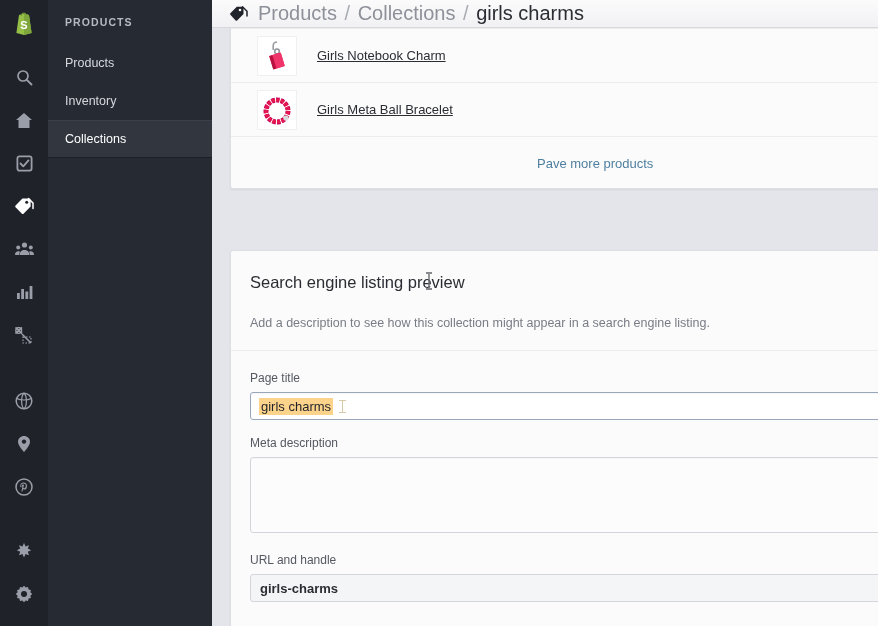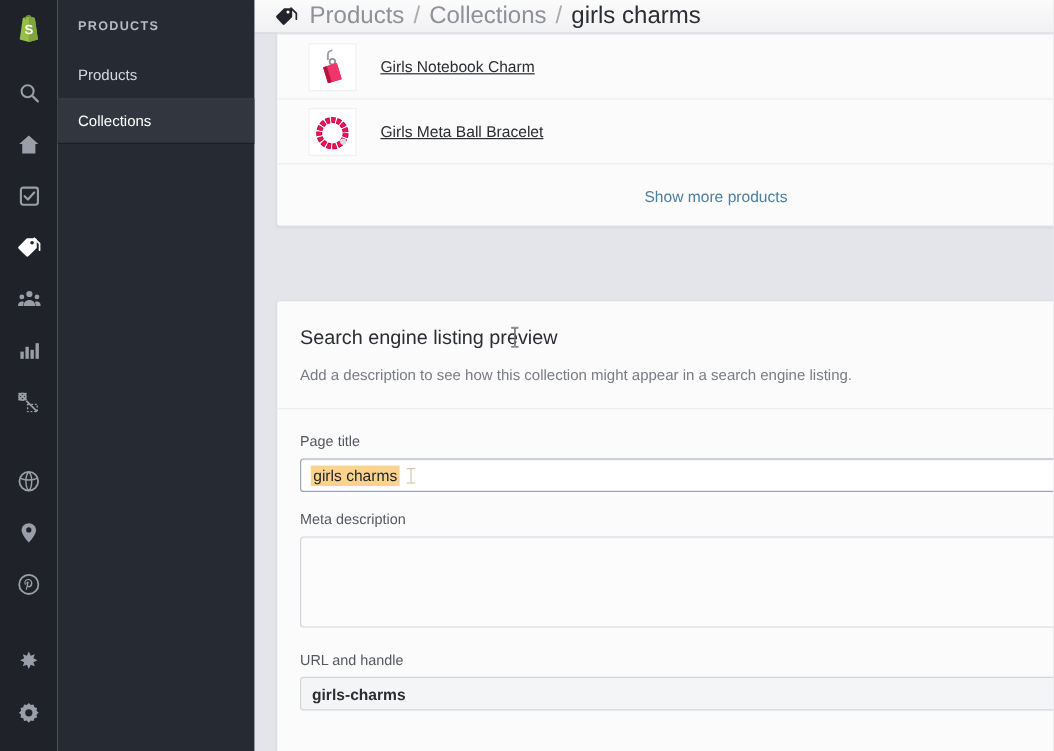--- a/index.html
+++ b/index.html
@@ -165,21 +165,21 @@
 
   
   #card-seo { top: 222px; height: 420px; }
   .seo-head {
     padding: 22px 26px 20px 19px;
     border-bottom: 1px solid #eceded;
   }
   .seo-title {
     font-size: 16.5px;
     color: #2b2d33;
-    margin-bottom: 14px;
+    margin-bottom: 24px;
     position: relative;
     display: inline-block;
   }
   .caret-over {
     position: absolute;
     left: 174px; top: -1px;
     width: 10px; height: 18px;
     pointer-events: none;
   }
   .seo-sub { font-size: 12.5px; color: #797c85; }
@@ -349,20 +349,23 @@
           <circle cx="9" cy="9" r="3" fill="#1f2229"></circle>
         </svg>
     </div>
   </div>
 
   <div class="sidebar">
     <div class="sidebar-head">PRODUCTS</div>
 
     <div class="nav-item">
         <span>Products</span>
+      </div>
+    <div class="nav-item">
+        <span>Inventory</span>
       </div>
     <div class="nav-item active">
         <span>Collections</span>
       </div>
   </div>
 
   <div class="main">
 
     <div class="topbar">
       <span class="crumb-icon">
@@ -417,21 +420,21 @@
             <svg width="34" height="34" viewBox="0 0 34 34">
               <circle cx="17" cy="18" r="11" fill="none" stroke="#c4005a" stroke-width="5" stroke-dasharray="3.4 1.2"></circle>
               <circle cx="17" cy="18" r="11" fill="none" stroke="#e8184f" stroke-width="3.2" stroke-dasharray="3.4 1.2"></circle>
               <circle cx="26" cy="25" r="2.6" fill="#d9dadd"></circle>
             </svg>
           </div>
           <div class="pname">Girls Meta Ball Bracelet</div>
         </div>
 
         <div class="showmore-row">
-          <span class="showmore">Show more products</span>
+          <span class="showmore">Pave more products</span>
         </div>
       </div>
 
       <div class="card" id="card-seo">
 
         <div class="seo-head">
           <div class="seo-title">
             <span>Search engine listing preview</span>
             <span class="caret-over">
               <svg width="10" height="18" viewBox="0 0 10 18">

